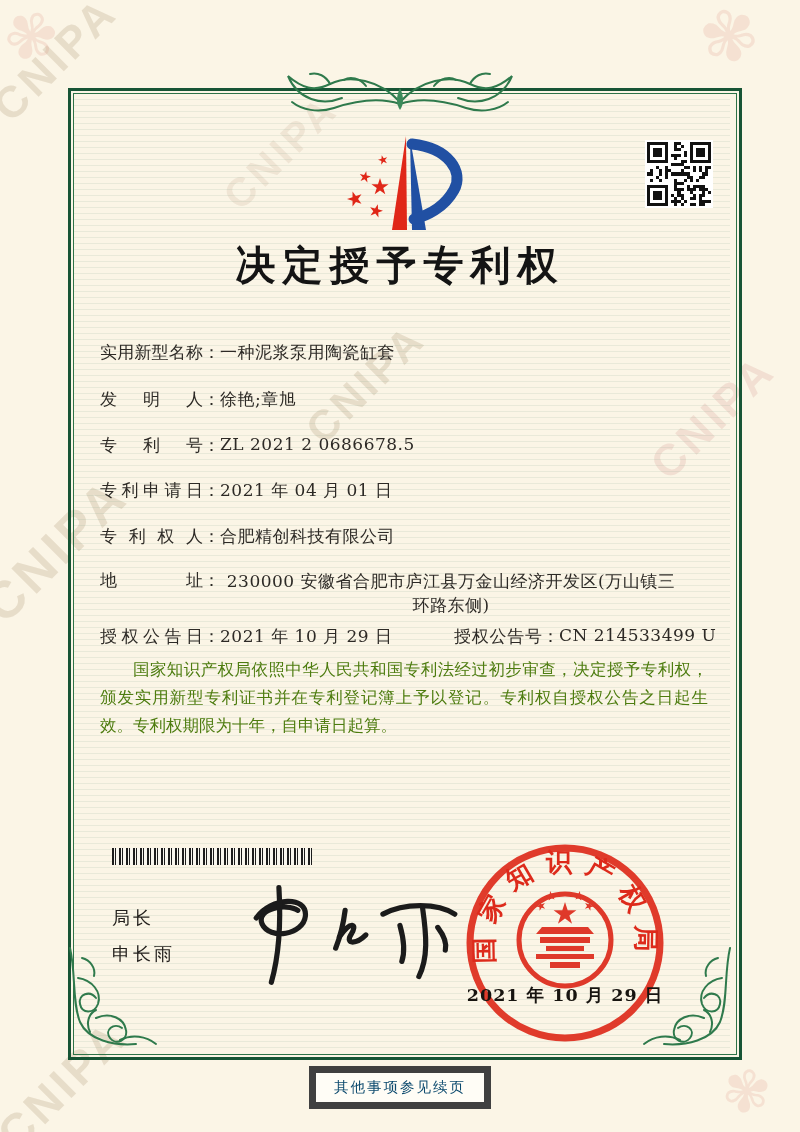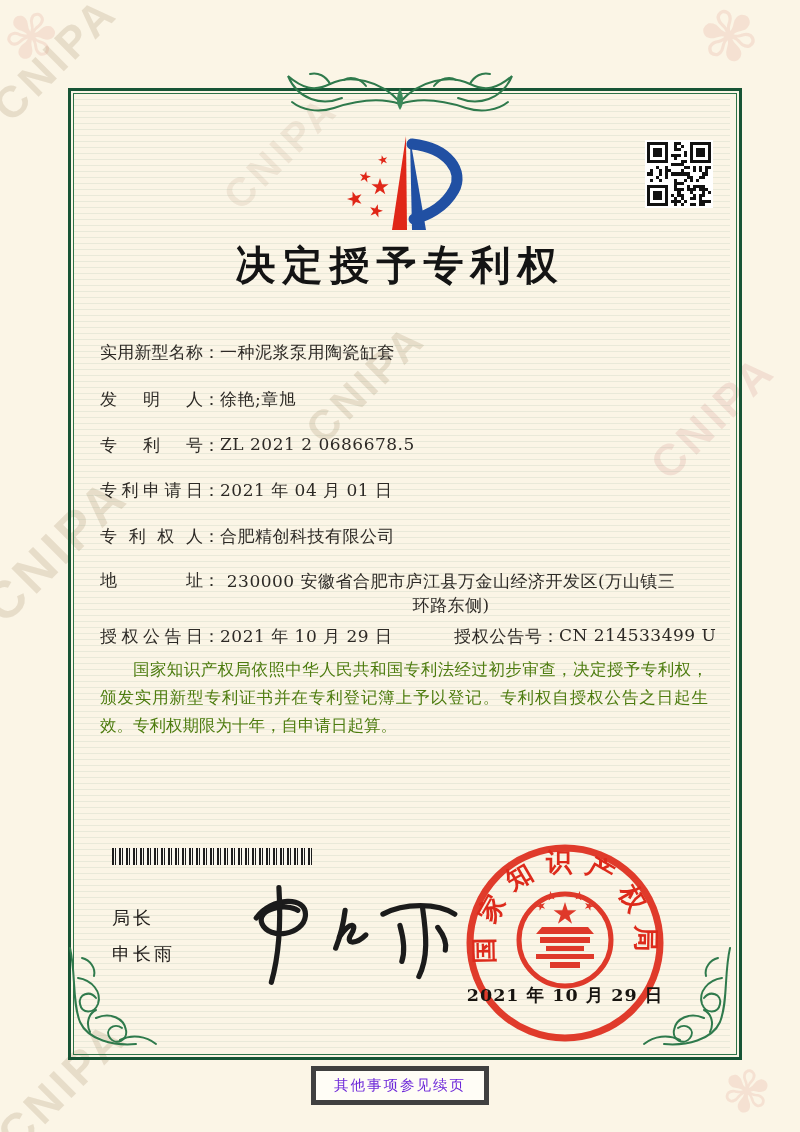--- a/index.html
+++ b/index.html
@@ -63,21 +63,21 @@
       font-family:"DejaVu Sans","Liberation Sans",sans-serif;}
   .signer-name{position:absolute;left:112px;top:942px;font-size:18px;letter-spacing:3px;color:#23201d;
       font-family:"DejaVu Sans","Liberation Sans",sans-serif;}
   .signature{position:absolute;left:222px;top:882px;}
 
   .seal{position:absolute;left:460px;top:838px;}
 
   .page-info{position:absolute;left:0;top:1026px;width:800px;text-align:center;font-size:15px;
       letter-spacing:2px;color:#3c3a34;}
   .note-box{position:absolute;left:50%;top:1066px;transform:translateX(-50%);padding:5px 18px;
-      border:5px solid #404040;background:#fffdf6;font-size:14.5px;letter-spacing:2px;color:#6d28d9;z-index:4;}
+      border:7px solid #404040;background:#fffdf6;font-size:14.5px;letter-spacing:2px;color:#0c4a6e;z-index:4;}
 </style>
 </head>
 <body>
 
 <div class="page">
 
   <span class="wm wm1">CNIPA</span>
   <span class="wm wm2">CNIPA</span>
   <span class="wm wm3">CNIPA</span>
   <span class="wm wm4">CNIPA</span>

